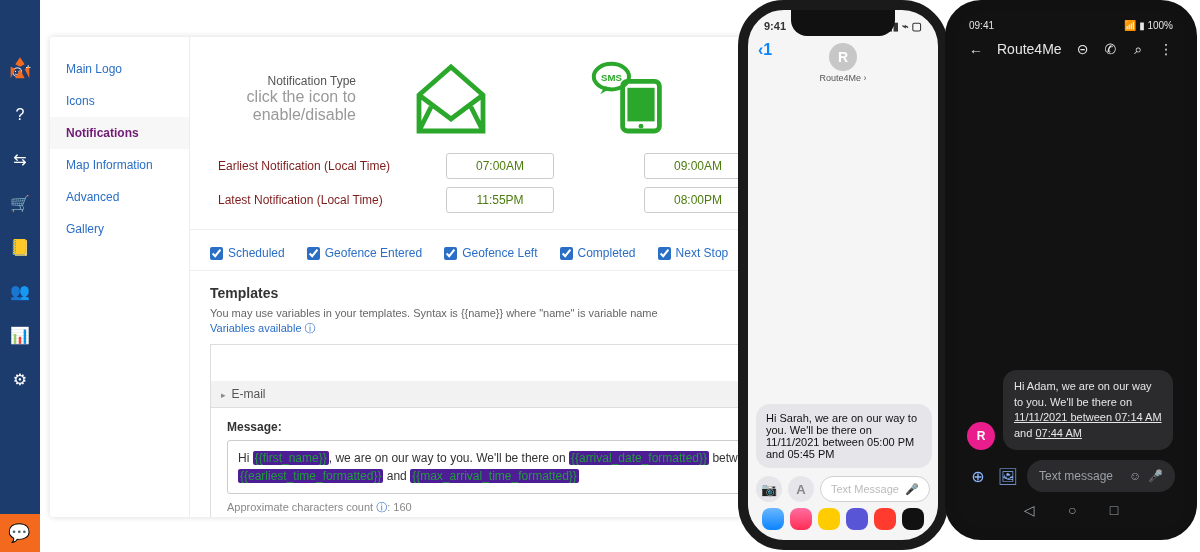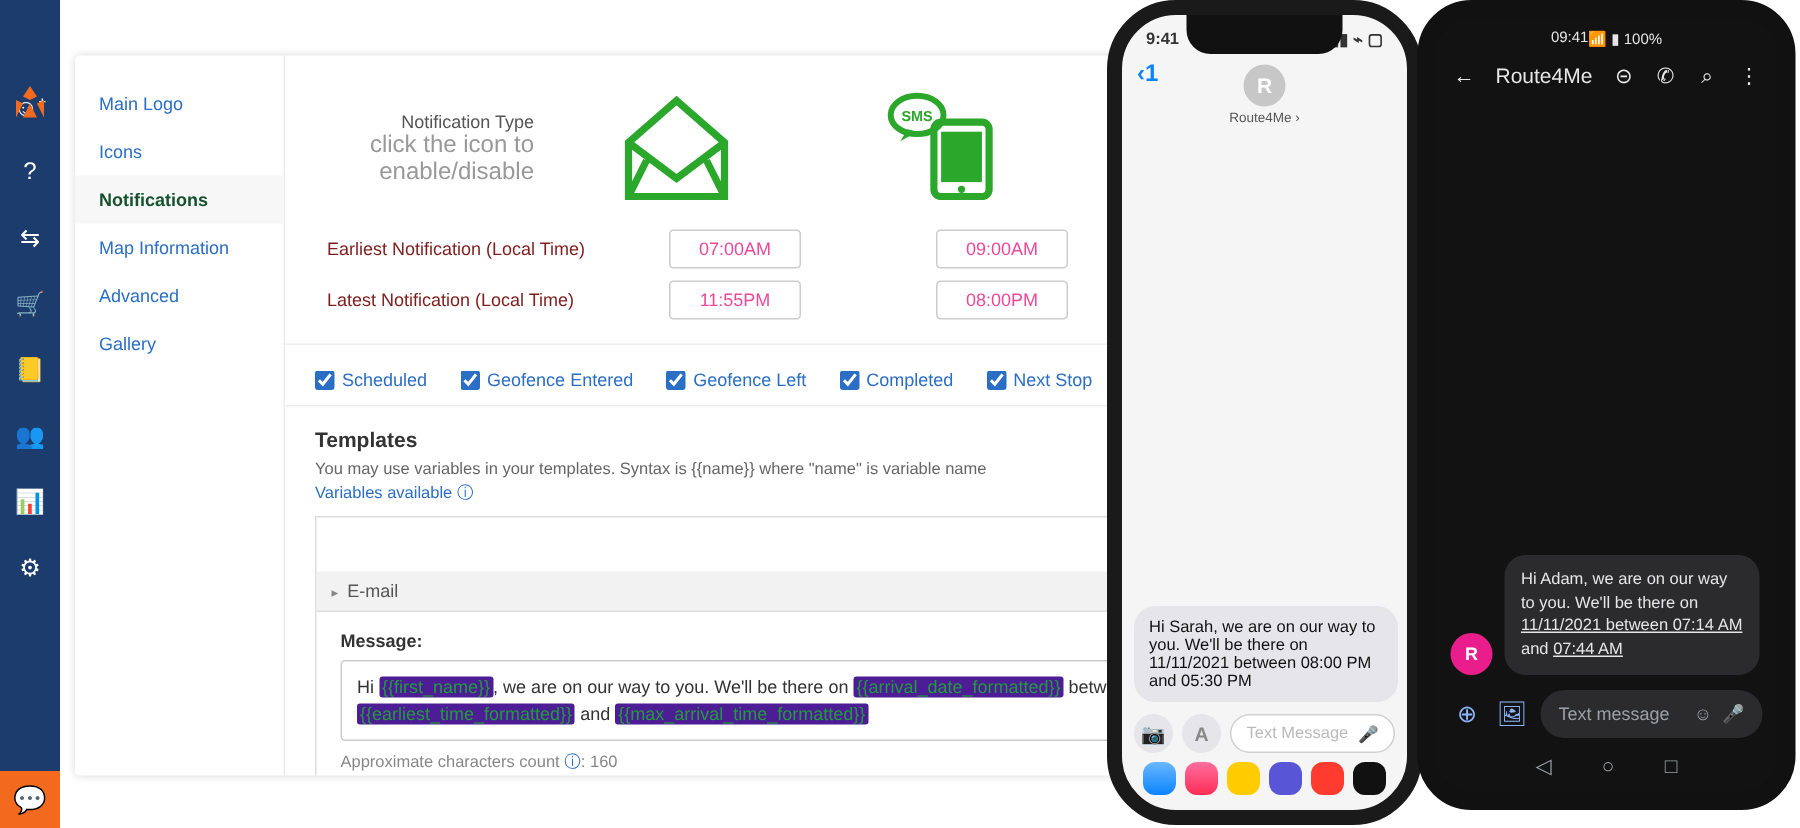--- a/index.html
+++ b/index.html
@@ -9,34 +9,34 @@
   
   .rail { position:absolute; left:0; top:0; width:40px; height:552px; background:#1d3c6e; display:flex; flex-direction:column; align-items:center; padding-top:60px; gap:22px; }
   .rail .logo { position:absolute; top:55px; left:50%; transform:translateX(-50%); width:28px; height:28px; }
   .rail .ic { width:22px; height:22px; color:#fff; display:flex; align-items:center; justify-content:center; font-size:16px; }
   .chat-corner { position:absolute; left:0; bottom:0; width:40px; height:38px; background:#f36a1f; display:flex; align-items:center; justify-content:center; color:#fff; font-size:18px;}
 
   
   .panel { position:absolute; left:50px; top:37px; width:868px; height:480px; background:#fff; box-shadow:0 0 6px rgba(0,0,0,.15); border-radius:3px; display:flex; }
   .side { width:140px; border-right:1px solid #ededed; padding:16px 0;}
   .side a { display:block; padding:9px 16px; color:#2a6ec6; text-decoration:none; font-size:12px;}
-  .side a.active { color:#14532d; background:#f7f7f7; font-weight:600;}
+  .side a.active { color:#701a75; background:#f7f7f7; font-weight:600;}
   .content { flex:1; padding:0; overflow:hidden;}
 
   .type-row { display:flex; align-items:center; padding:22px 28px 10px 28px; }
   .type-lbl { width:150px; text-align:right; padding-right:12px; color:#555; }
   .type-lbl small { display:block; color:#999; font-size:16px;}
   .channels { display:flex; gap:78px; flex:1; justify-content:center;}
   .channel { width:100px; height:80px; display:flex; align-items:center; justify-content:center;}
   .channel svg { width:80px; height:80px; }
 
   .time-row{ display:flex; align-items:center; padding:4px 28px;}
   .time-row .lbl{ width:190px; text-align:left; padding-right:14px; color:#7f1d1d;}
   .time-row .boxes{ flex:1; display:flex; gap:90px; padding-left:38px;}
-  .time-box { width:88px; height:26px; border:1px solid #ccc; border-radius:3px; text-align:center; line-height:24px; font-size:12px; color:#ec4899;}
+  .time-box { width:108px; height:26px; border:1px solid #ccc; border-radius:3px; text-align:center; line-height:24px; font-size:12px; color:#4d7c0f;}
   .time-box.short{width:30px; color:#bbb;}
 
   .tabs { display:flex; gap:22px; padding:16px 20px 0 20px; border-top:1px solid #eee; margin-top:12px; border-bottom:1px solid #eee;}
   .tabs label { color:#2a6ec6; font-size:12px; display:flex; align-items:center; gap:5px; padding-bottom:10px; cursor:pointer;}
   .tabs input { accent-color:#2a6ec6;}
   .tabs .adv { margin-left:auto; color:#2a6ec6;}
 
   .templates { padding:14px 20px; }
   .templates h4 { font-size:14px; font-weight:700; margin-bottom:6px;}
   .templates .hint{ color:#666; font-size:11px; margin-bottom:2px;}
@@ -68,21 +68,21 @@
   .iphone .dock{ display:flex; justify-content:center; gap:6px; padding:6px 0 2px 0;}
   .iphone .dock span{ width:22px; height:22px; border-radius:8px; display:inline-block;}
   .iphone .dock span:nth-child(1){background:linear-gradient(#6ab7ff,#0b84ff);} 
   .iphone .dock span:nth-child(2){background:linear-gradient(#ff6ea0,#ff2d55);} 
   .iphone .dock span:nth-child(3){background:#ffcc00;} 
   .iphone .dock span:nth-child(4){background:#5856d6;} 
   .iphone .dock span:nth-child(5){background:#ff3b30;} 
   .iphone .dock span:nth-child(6){background:#111;} 
 
   .android { left:945px; top:0px; width:252px; height:540px; border:12px solid #111; border-radius:36px; background:#121212; color:#e6e6e6;}
-  .android .status{ display:flex; justify-content:center; padding:8px 12px 4px 12px; font-size:10px;}
+  .android .status{ display:flex; justify-content:space-between; padding:8px 12px 4px 12px; font-size:10px;}
   .android .hdr { display:flex; align-items:center; gap:14px; padding:6px 12px 10px 12px; font-size:14px;}
   .android .hdr .title{ flex:1;}
   .android .hdr .hic{ width:16px; height:16px; display:inline-flex; align-items:center;justify-content:center; font-size:14px;}
   .android .body{ position:absolute; left:0; right:0; bottom:0; padding:0 10px 10px 10px;}
   .android .row{ display:flex; align-items:flex-end; gap:8px; margin-bottom:10px;}
   .android .av{ width:28px; height:28px; border-radius:50%; background:#e91e8c; color:#fff; display:flex; align-items:center;justify-content:center; font-weight:700;}
   .android .bubble{ background:#2b2b2d; border-radius:14px; padding:9px 11px; font-size:11px; width:170px; line-height:1.4;}
   .android .bubble u{ text-decoration:underline;}
   .android .inbar{ display:flex; align-items:center; gap:8px;}
   .android .inbar .ic{ width:22px; height:22px; color:#8ab4f8; display:flex; align-items:center;justify-content:center; font-size:16px;}
@@ -213,21 +213,21 @@
   <div class="status">
     <span>9:41</span>
     <span>▮▮ ⌁ ▢</span>
   </div>
   <div class="chathdr">
     <span class="back">‹<span>1</span></span>
     <span class="av">R</span>
     <span class="nm"><span>Route4Me</span> ›</span>
   </div>
   <div class="body">
-    <div class="bubble">Hi Sarah, we are on our way to you. We'll be there on 11/11/2021 between 08:00 PM and 05:30 PM</div>
+    <div class="bubble">Hi Sarah, we are on our way to you. We'll be there on 11/11/2021 between 05:00 PM and 05:45 PM</div>
     <div class="inputbar">
       <div class="cam">📷</div>
       <div class="cam" style="font-weight:700;color:#888;">A</div>
       <div class="txtin">
             <span>Text Message</span>
             <span style="color:#bbb">🎤</span>
           </div>
     </div>
     <div class="dock">
       <span></span>

